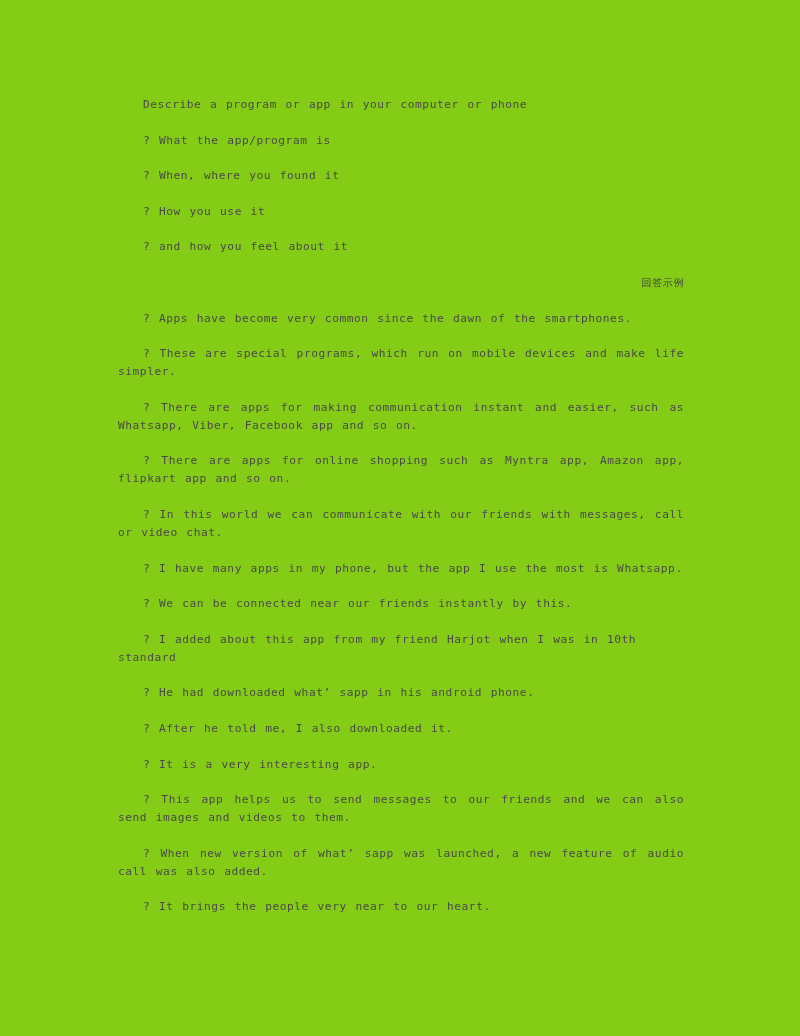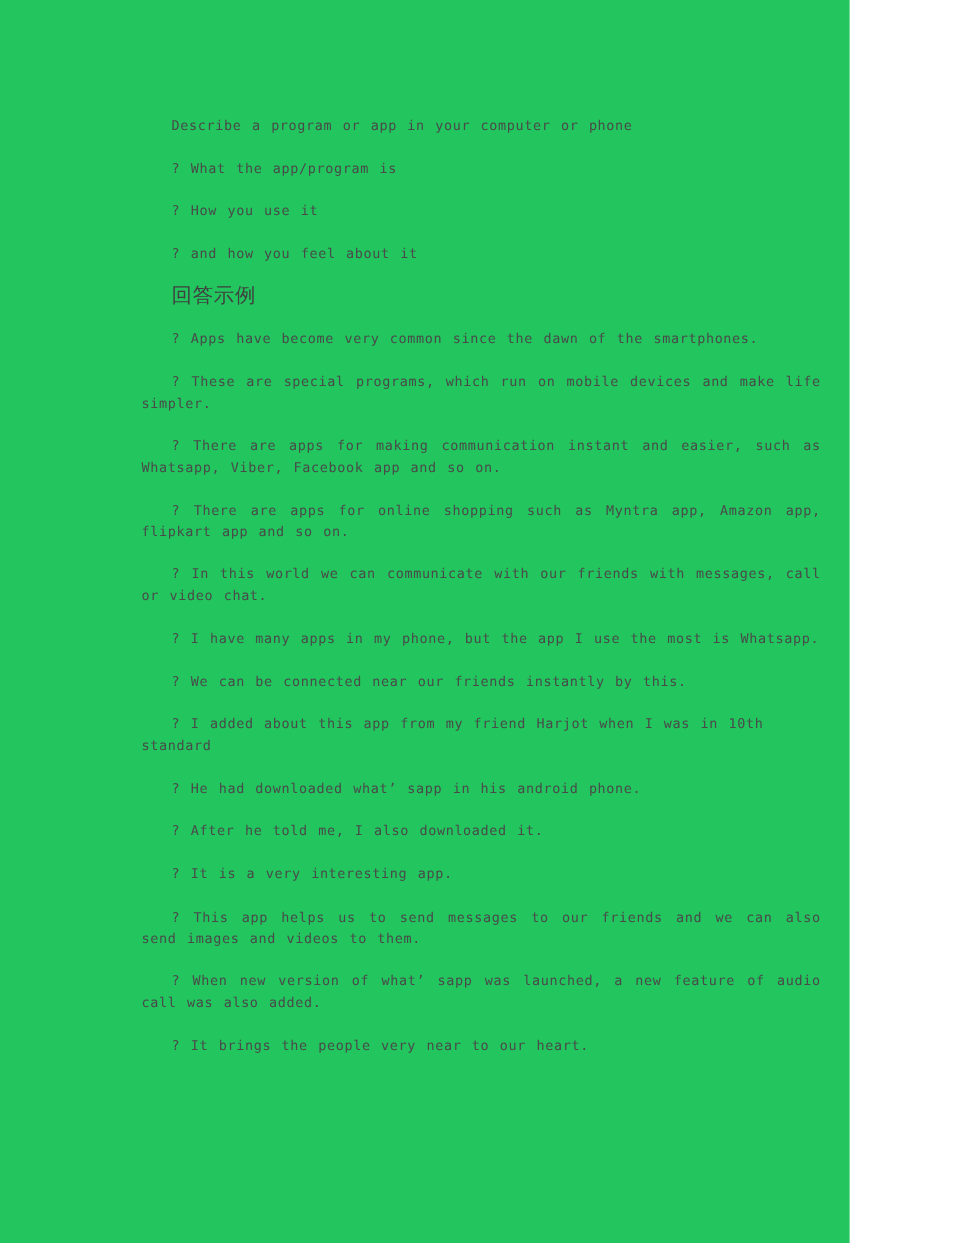--- a/index.html
+++ b/index.html
@@ -4,23 +4,23 @@
 <title>Document</title>
 <style>
   html, body {
     margin: 0;
     padding: 0;
     background: #ffffff;
   }
 
   .page {
     position: relative;
-    width: 708px;
+    width: 800px;
     height: 1036px;
-    background: #22c55e;
+    background: #84cc16;
     overflow: hidden;
     box-sizing: border-box;
   }
 
   .doc-body {
     position: absolute;
     left: 118px;
     top: 96px;
     width: 566px;
   }
@@ -52,42 +52,43 @@
   }
 
   
   .para.bullet.short {
     text-align: left;
   }
 
   
   .para.cjk-heading {
     font-family: "DejaVu Sans", "Liberation Sans", sans-serif;
-    font-size: 17px;
+    font-size: 10px;
     letter-spacing: 0.6px;
     word-spacing: normal;
     text-indent: 25px;
-    text-align: left;
+    text-align: right;
     color: #3f3f3f;
   }
 
   .para:last-child {
     margin-bottom: 0;
   }
 </style>
 </head>
 <body>
 
 <div class="page">
   <div class="doc-body">
 
     <p class="para title-line">Describe a program or app in your computer or phone</p>
 
     <p class="para bullet short">? What the app/program is</p>
 
+    <p class="para bullet short">? When, where you found it</p>
 
     <p class="para bullet short">? How you use it</p>
 
     <p class="para bullet short">? and how you feel about it</p>
 
     <p class="para cjk-heading">回答示例</p>
 
     <p class="para bullet short">? Apps have become very common since the dawn of the smartphones.</p>
 
     <p class="para bullet">? These are special programs, which run on mobile devices and make life simpler.</p>

